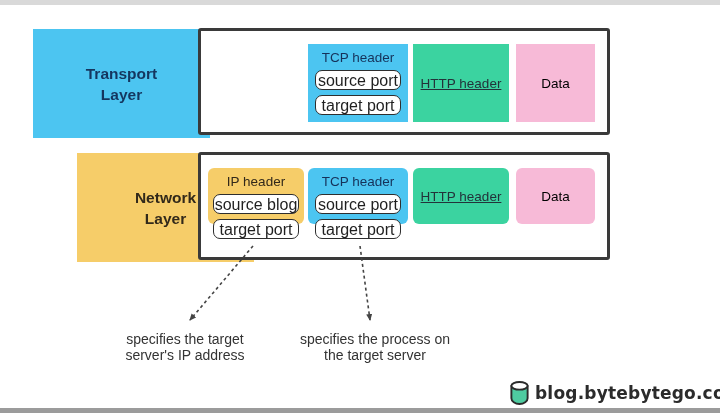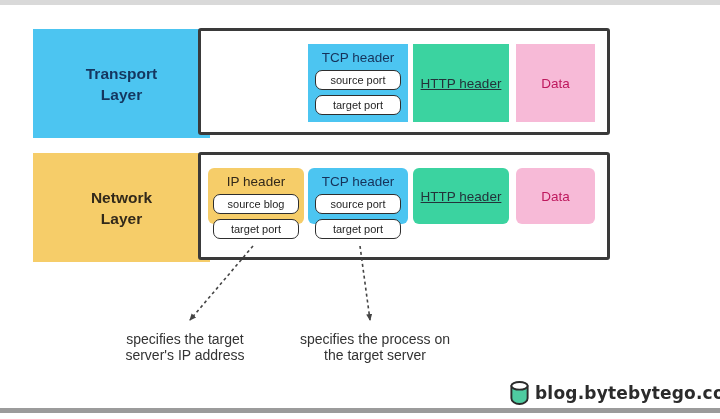--- a/index.html
+++ b/index.html
@@ -5,45 +5,45 @@
   html,body{margin:0;padding:0;background:#ffffff;font-family:"Liberation Sans",sans-serif;}
   .page{position:relative;width:720px;height:419px;background:#ffffff;overflow:hidden;}
 
   .hbar{position:absolute;left:0;width:720px;}
   .topbar{top:0;height:5px;background:var(--top_bar,#d9d9d9);}
   .bottombar{top:408px;height:5px;background:var(--bottom_bar,#9b9b9b);}
 
   .layer-label{position:absolute;left:33px;width:177px;height:109px;display:flex;flex-direction:column;
     justify-content:center;align-items:center;font-weight:bold;font-size:15.5px;line-height:21px;text-align:center;}
   .layer-label.transport{top:29px;background:var(--blue,#4cc5f1);color:#14365f;}
-  .layer-label.network{top:153px;background:var(--yellow,#f6cd69);color:#32291a;}
+  .layer-label.network{top:153px;background:var(--yellow,#f6cd69);color:#32291a;margin-left:44px;}
 
   .packet-container{position:absolute;left:198px;width:412px;box-sizing:border-box;
     border:3px solid var(--container_border,#3a3a3a);border-radius:3px;background:#ffffff;}
   .packet-container.row1{top:28px;height:107px;}
   .packet-container.row2{top:152px;height:108px;}
 
   .seg{position:absolute;display:flex;flex-direction:column;align-items:center;box-sizing:border-box;}
   .seg.row1{top:44px;height:78px;}
   .seg.row2{top:168px;height:56px;border-radius:6px;}
   .seg.center{justify-content:center;}
   .seg .title{font-size:13.5px;margin-top:6px;}
   .seg.center .title{margin-top:0;}
   .bg-blue{background:var(--blue,#4cc5f1);color:#16325a;}
   .bg-yellow{background:var(--yellow,#f6cd69);color:#32291a;}
   .bg-green{background:var(--green,#3bd3a0);color:#23333a;text-decoration:underline;}
-  .bg-pink{background:var(--pink,#f7bad7);color:#be185d;align-items:center;}
+  .bg-pink{background:var(--pink,#f7bad7);color:#000000;align-items:center;}
 
   .pos-ip{left:208px;width:96px;}
   .pos-tcp{left:308px;width:100px;}
   .pos-http{left:413px;width:96px;}
   .pos-data{left:516px;width:79px;}
 
   .field{background:#ffffff;border:1.5px solid #2e2e2e;border-radius:7px;width:86px;height:20px;
-    line-height:19px;text-align:center;font-size:11px;color:#1f1f1f;margin-top:5px;box-sizing:border-box;}
+    line-height:19px;text-align:center;font-size:16px;color:#1f1f1f;margin-top:5px;box-sizing:border-box;}
 
   .arrow-layer{position:absolute;left:0;top:0;width:720px;height:419px;pointer-events:none;}
   .arrow-line{stroke:var(--arrow,#444444);stroke-width:1.6;fill:none;stroke-dasharray:3 3;}
   .arrow-head{fill:var(--arrow,#444444);}
 
   .annotation{position:absolute;top:331px;text-align:center;font-size:14px;line-height:16px;color:#333333;}
   .annotation.first{left:104px;width:162px;}
   .annotation.second{left:282px;width:186px;}
   .annotation span{display:block;}
 

